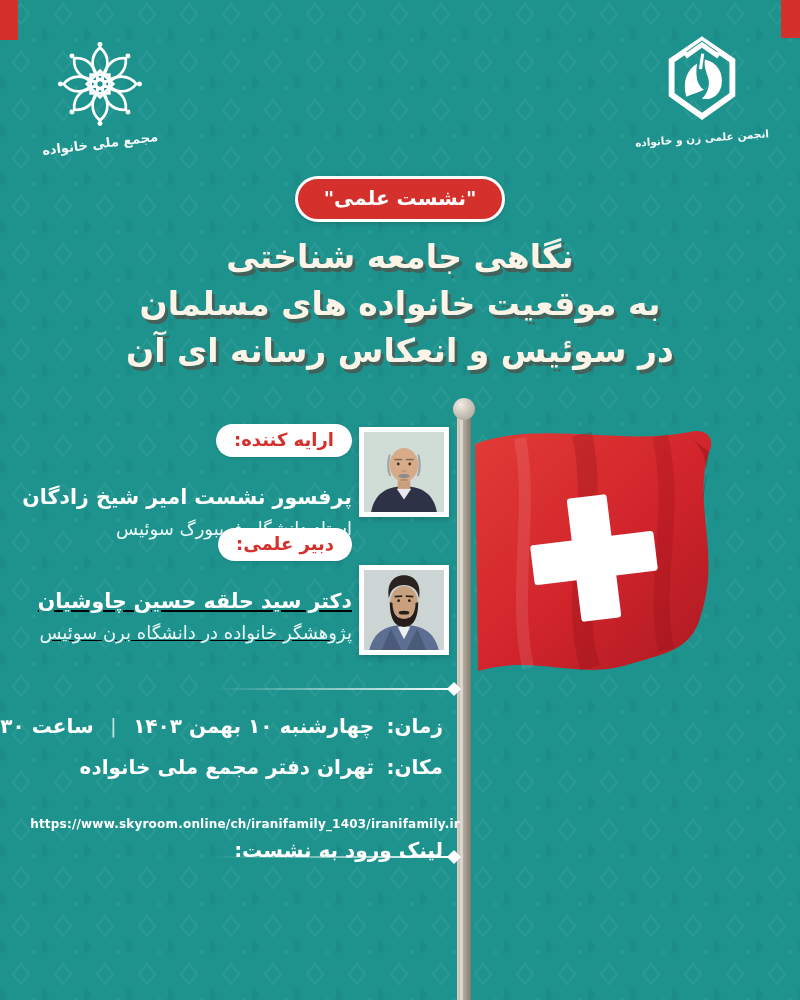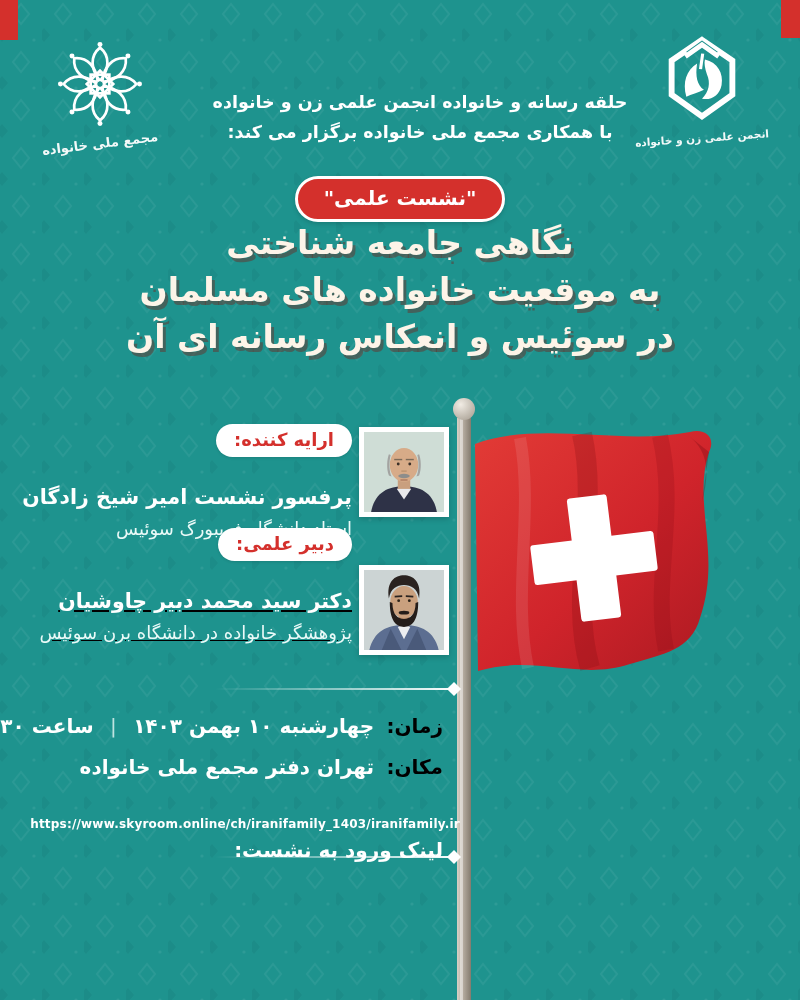--- a/index.html
+++ b/index.html
@@ -40,21 +40,21 @@
   .badge-wrap { position:absolute; z-index:3; top:176px; left:0; right:0; text-align:center; }
   .session-badge {
     display:inline-block; background:#d4302c; color:#ffffff;
     border:3px solid #ffffff; border-radius:26px;
     font-size:20px; font-weight:bold; padding:7px 26px 9px;
     box-shadow:0 2px 4px rgba(0,0,0,.15);
   }
 
   
   .title {
-    position:absolute; z-index:3; top:220px; left:0; right:0;
+    position:absolute; z-index:3; top:234px; left:0; right:0;
     text-align:center; color:#fdf4e8; font-weight:bold;
     font-size:33px; line-height:1.42;
     text-shadow:3px 4px 0 rgba(114,40,32,.45);
   }
   .title div { white-space:nowrap; }
 
   
   .flag-scene { position:absolute; z-index:1; left:330px; top:392px; }
 
   
@@ -93,21 +93,21 @@
     width:10px; height:10px; background:#ffffff; transform:rotate(45deg);
   }
   .divider-top    { top:688px; }
   .divider-bottom { top:856px; }
 
   
   .detail-row {
     position:absolute; z-index:3; right:357px; white-space:nowrap;
     font-size:20px; color:#ffffff; text-align:right;
   }
-  .detail-label { color:#000000; font-weight:600; margin-left:6px; }
+  .detail-label { color:#ffffff; font-weight:600; margin-left:6px; }
   .detail-value { font-weight:bold; }
   .detail-sep   { color:#bfe3e0; font-weight:normal; margin:0 10px; }
   .row-time  { top:714px; }
   .row-place { top:755px;margin-left:44px; }
   .row-link  { top:792px; font-weight:bold;margin-top:46px; }
   .link-url {
     position:absolute; z-index:3; top:817px; left:20px; width:450px;
     direction:ltr; text-align:center; color:#ffffff;
     font-size:12px; font-weight:bold; letter-spacing:.2px; white-space:nowrap;
     cursor:pointer;
@@ -167,24 +167,20 @@
       <path d="M33,23 L50,11 L67,23" fill="none" stroke="#ffffff" stroke-width="5"></path>
       <g fill="#ffffff">
         <path d="M34,64 C30,49 34,37 45,30 C43,43 45,52 52,57 C46,60 39,62 34,64 Z"></path>
         <path d="M53,26 C66,29 72,40 70,52 C68,63 59,68 50,66 C57,59 59,50 55,41 C53,35 52,30 53,26 Z"></path>
         <rect x="48" y="20" width="3.2" height="16" transform="rotate(8 50 28)"></rect>
       </g>
     </svg>
     <div class="logo-caption">انجمن علمی زن و خانواده</div>
   </div>
 
-  <div class="intro">
-    <div>حلقه رسانه و خانواده انجمن علمی زن و خانواده</div>
-    <div>با همکاری مجمع ملی خانواده برگزار می کند:</div>
-  </div>
 
   <div class="badge-wrap">
     <span class="session-badge">"نشست علمی"</span>
   </div>
 
   <div class="title">
     <div>نگاهی جامعه شناختی</div>
     <div>به موقعیت خانواده های مسلمان</div>
     <div>در سوئیس و انعکاس رسانه ای آن</div>
   </div>
@@ -250,21 +246,21 @@
       <path d="M34,31 L43,31" stroke="#7c6a58" stroke-width="1.6"></path>
       <path d="M47,31 L56,31" stroke="#7c6a58" stroke-width="1.6"></path>
       <path d="M42,44 L48,44" stroke="#b98f6c" stroke-width="1.4"></path>
       <ellipse cx="45" cy="49.5" rx="6.5" ry="2.4" fill="#8d8d8b"></ellipse>
       <path d="M41,54 L49,54" stroke="#a5735a" stroke-width="1.4"></path>
     </svg>
   </div>
 
   <div class="speaker-text speaker-2-text">
     <span class="role-pill">دبیر علمی:</span>
-    <div class="speaker-name">دکتر سید محمد دبیر چاوشیان</div>
+    <div class="speaker-name">دکتر سید حلقه حسین چاوشیان</div>
     <div class="speaker-desc">پژوهشگر خانواده در دانشگاه برن سوئیس</div>
   </div>
   <div class="photo-frame photo-2">
     <svg viewBox="0 0 90 90">
       <rect width="90" height="90" fill="#ccd4d4"></rect>
       <path d="M6,90 C11,69 26,62 45,62 C64,62 79,69 84,90 Z" fill="#5c6e91"></path>
       <path d="M38,64 L45,78 L52,64 L45,61 Z" fill="#eceef0"></path>
       <path d="M30,66 L42,90 L20,90 Z" fill="#4a5a7a"></path>
       <path d="M60,66 L48,90 L70,90 Z" fill="#4a5a7a"></path>
       <rect x="39" y="50" width="12" height="13" fill="#b98f6e"></rect>

